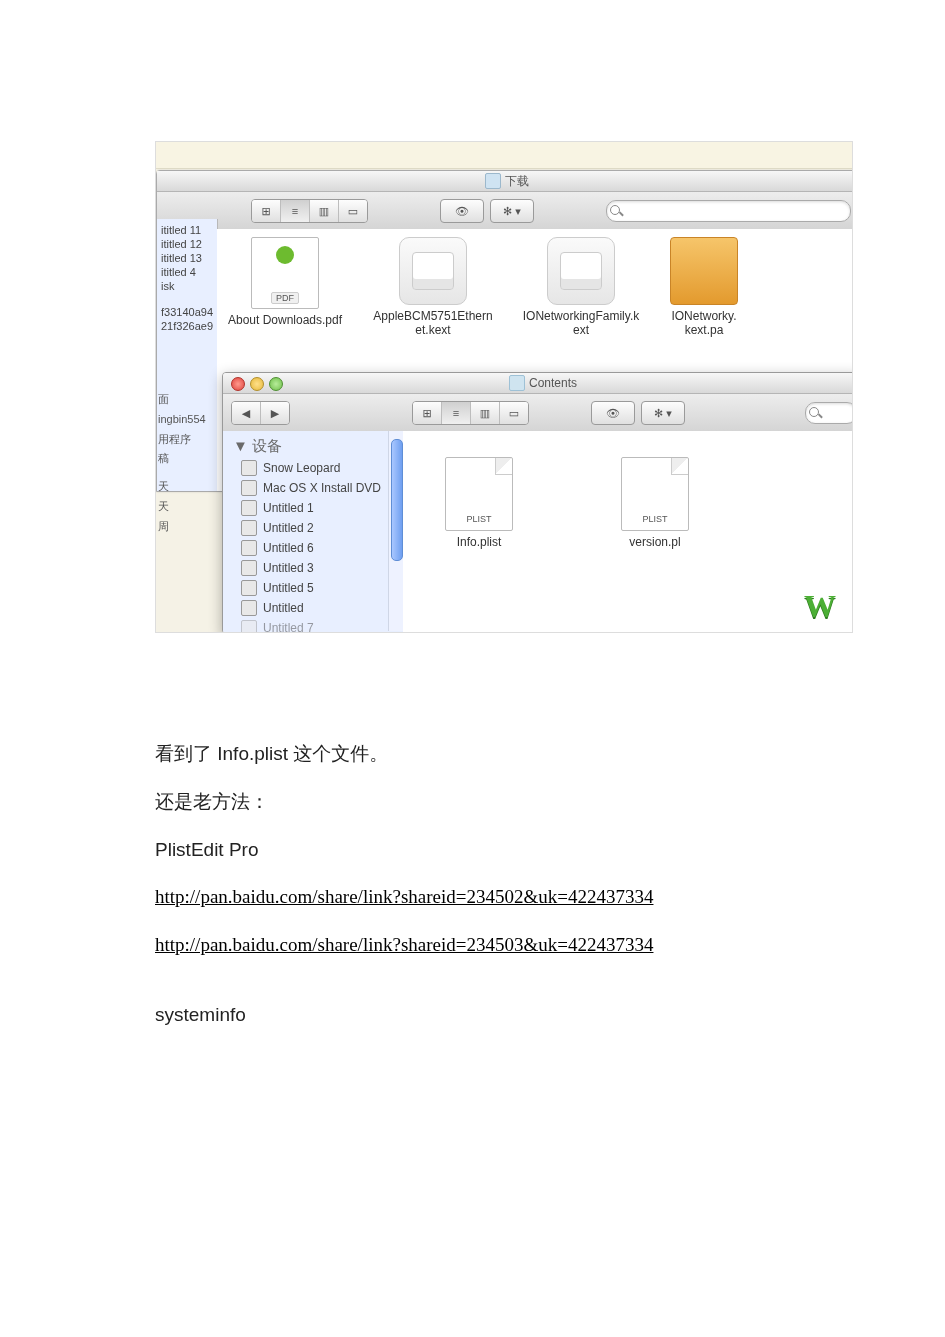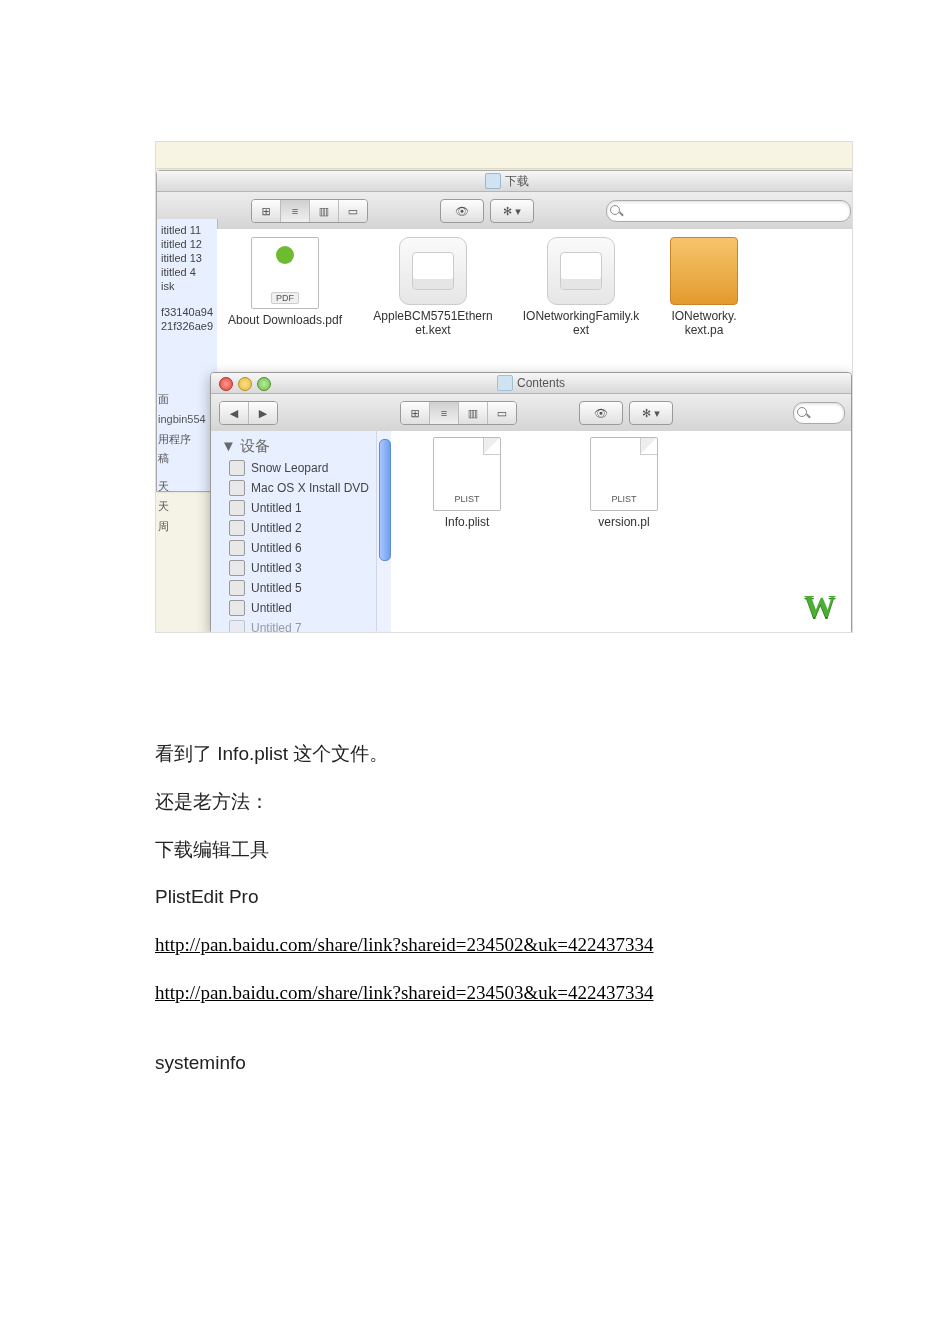--- a/index.html
+++ b/index.html
@@ -162,21 +162,21 @@
   .file .thumb.plist .tag{
     font-size:9px;color:#555;
   }
   .file .thumb.rar{
     background:linear-gradient(#f6c56a,#e39a2e);border-radius:4px;border-color:#c98427;
   }
   .file .name{line-height:1.2;word-break:break-word;max-width:130px;}
   
   .finder-front{
     position:absolute;
-    left:54px;top:230px;
+    left:66px;top:230px;
     width:640px;height:260px;
     background:#f2f2f2;border:1px solid #999;border-radius:4px;
     box-shadow:0 4px 14px rgba(0,0,0,.3);
     overflow:hidden;
   }
   .traffic{position:absolute;left:8px;top:4px;display:flex;gap:5px;}
   .traffic span{width:12px;height:12px;border-radius:50%;display:block;}
   .tl-close{background:radial-gradient(#ff9a8d,#e0443e);border:1px solid #b13028;}
   .tl-min{background:radial-gradient(#ffe08a,#e6b93c);border:1px solid #b18e28;}
   .tl-max{background:radial-gradient(#b7ec9a,#6fbf4a);border:1px solid #4d8e30;}
@@ -199,21 +199,21 @@
     position:absolute;left:165px;top:58px;width:14px;height:200px;
     background:#eef2ff;border-left:1px solid #cfd6e6;
   }
   .scrollbar-v .thumb{
     position:absolute;left:2px;top:8px;width:10px;height:120px;
     background:linear-gradient(90deg,#a9c7ff,#6f9ff0);
     border-radius:5px;border:1px solid #5f8ed6;cursor:default;
   }
   .content-front{
     position:absolute;left:180px;right:0;top:58px;bottom:0;
-    background:#fff;display:flex;padding:6px 16px;gap:37px;
+    background:#fff;display:flex;padding:26px 16px;gap:56px;
     overflow:hidden;
   }
   .left-strip{
     position:absolute;left:0;top:248px;width:62px;
     font-size:11px;color:#555;line-height:1.8;
     padding-left:2px;
     background:transparent;
   }
   .wo-badge{
     position:absolute;right:0;bottom:4px;width:48px;height:40px;
@@ -407,21 +407,20 @@
     </div>
 
     <div class="wo-badge">
       <span>W</span>
     </div>
   </div>
 
   <div class="article">
     <p>看到了 Info.plist 这个文件。</p>
     <p>还是老方法：</p>
-    <p>下载编辑工具</p>
     <p>PlistEdit  Pro</p>
     <p><a href="#"> http://pan.baidu.com/share/link?shareid=234502&amp;uk=422437334 </a></p>
     <p><a href="#">http://pan.baidu.com/share/link?shareid=234503&amp;uk=422437334 </a></p>
     <div class="gap"></div>
     <p>systeminfo</p>
   </div>
 
 </div>
 
 </body></html>

